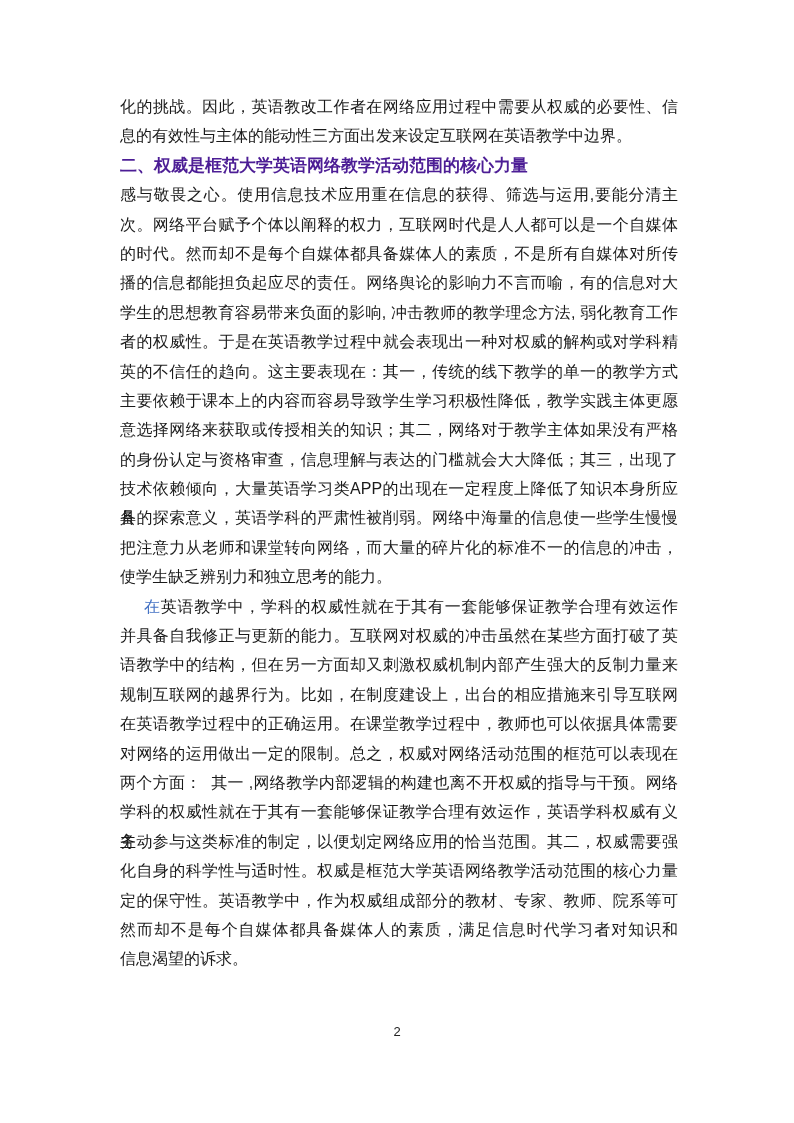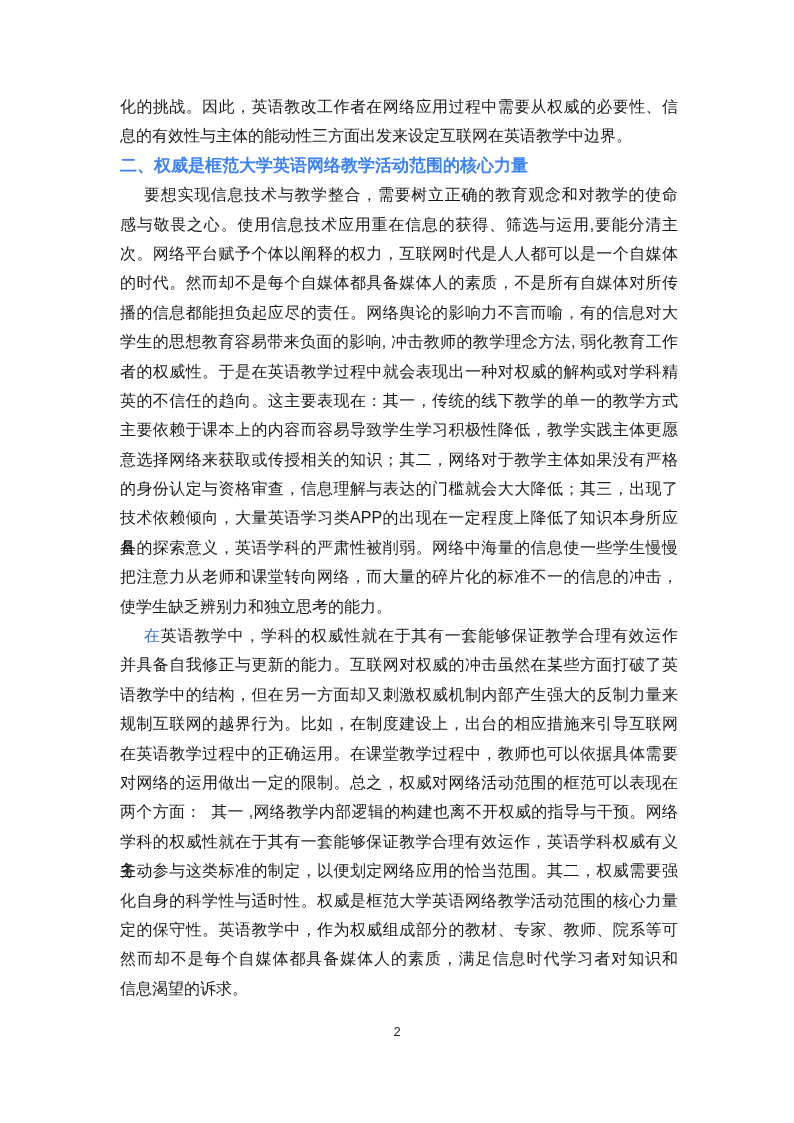--- a/index.html
+++ b/index.html
@@ -36,21 +36,21 @@
     text-align-last: left;
   }
   .line.indent {
     text-indent: 24px;
   }
   .heading {
     height: 29.4px;
     line-height: 29.4px;
     font-size: 17px;
     font-weight: bold;
-    color: #3b82f6;
+    color: #4c1d95;
     white-space: pre-wrap;
   }
   .footer {
     position: absolute;
     left: 0;
     top: 1022px;
     width: 794px;
     text-align: center;
     font-size: 13px;
     line-height: 20px;
@@ -58,21 +58,20 @@
   }
 </style>
 </head>
 <body>
 
 <div class="sheet">
   <div class="doc-body" id="doc-body">
       <div class="line">化的挑战。因此，英语教改工作者在网络应用过程中需要从权威的必要性、信</div>
       <div class="line para-end">息的有效性与主体的能动性三方面出发来设定互联网在英语教学中边界。</div>
       <div class="heading">二、权威是框范大学英语网络教学活动范围的核心力量</div>
-      <div class="line indent">要想实现信息技术与教学整合，需要树立正确的教育观念和对教学的使命</div>
       <div class="line">感与敬畏之心。使用信息技术应用重在信息的获得、筛选与运用,要能分清主</div>
       <div class="line">次。网络平台赋予个体以阐释的权力，互联网时代是人人都可以是一个自媒体</div>
       <div class="line">的时代。然而却不是每个自媒体都具备媒体人的素质，不是所有自媒体对所传</div>
       <div class="line">播的信息都能担负起应尽的责任。网络舆论的影响力不言而喻，有的信息对大</div>
       <div class="line">学生的思想教育容易带来负面的影响, 冲击教师的教学理念方法, 弱化教育工作</div>
       <div class="line">者的权威性。于是在英语教学过程中就会表现出一种对权威的解构或对学科精</div>
       <div class="line">英的不信任的趋向。这主要表现在：其一，传统的线下教学的单一的教学方式</div>
       <div class="line">主要依赖于课本上的内容而容易导致学生学习积极性降低，教学实践主体更愿</div>
       <div class="line">意选择网络来获取或传授相关的知识；其二，网络对于教学主体如果没有严格</div>
       <div class="line">的身份认定与资格审查，信息理解与表达的门槛就会大大降低；其三，出现了</div>

